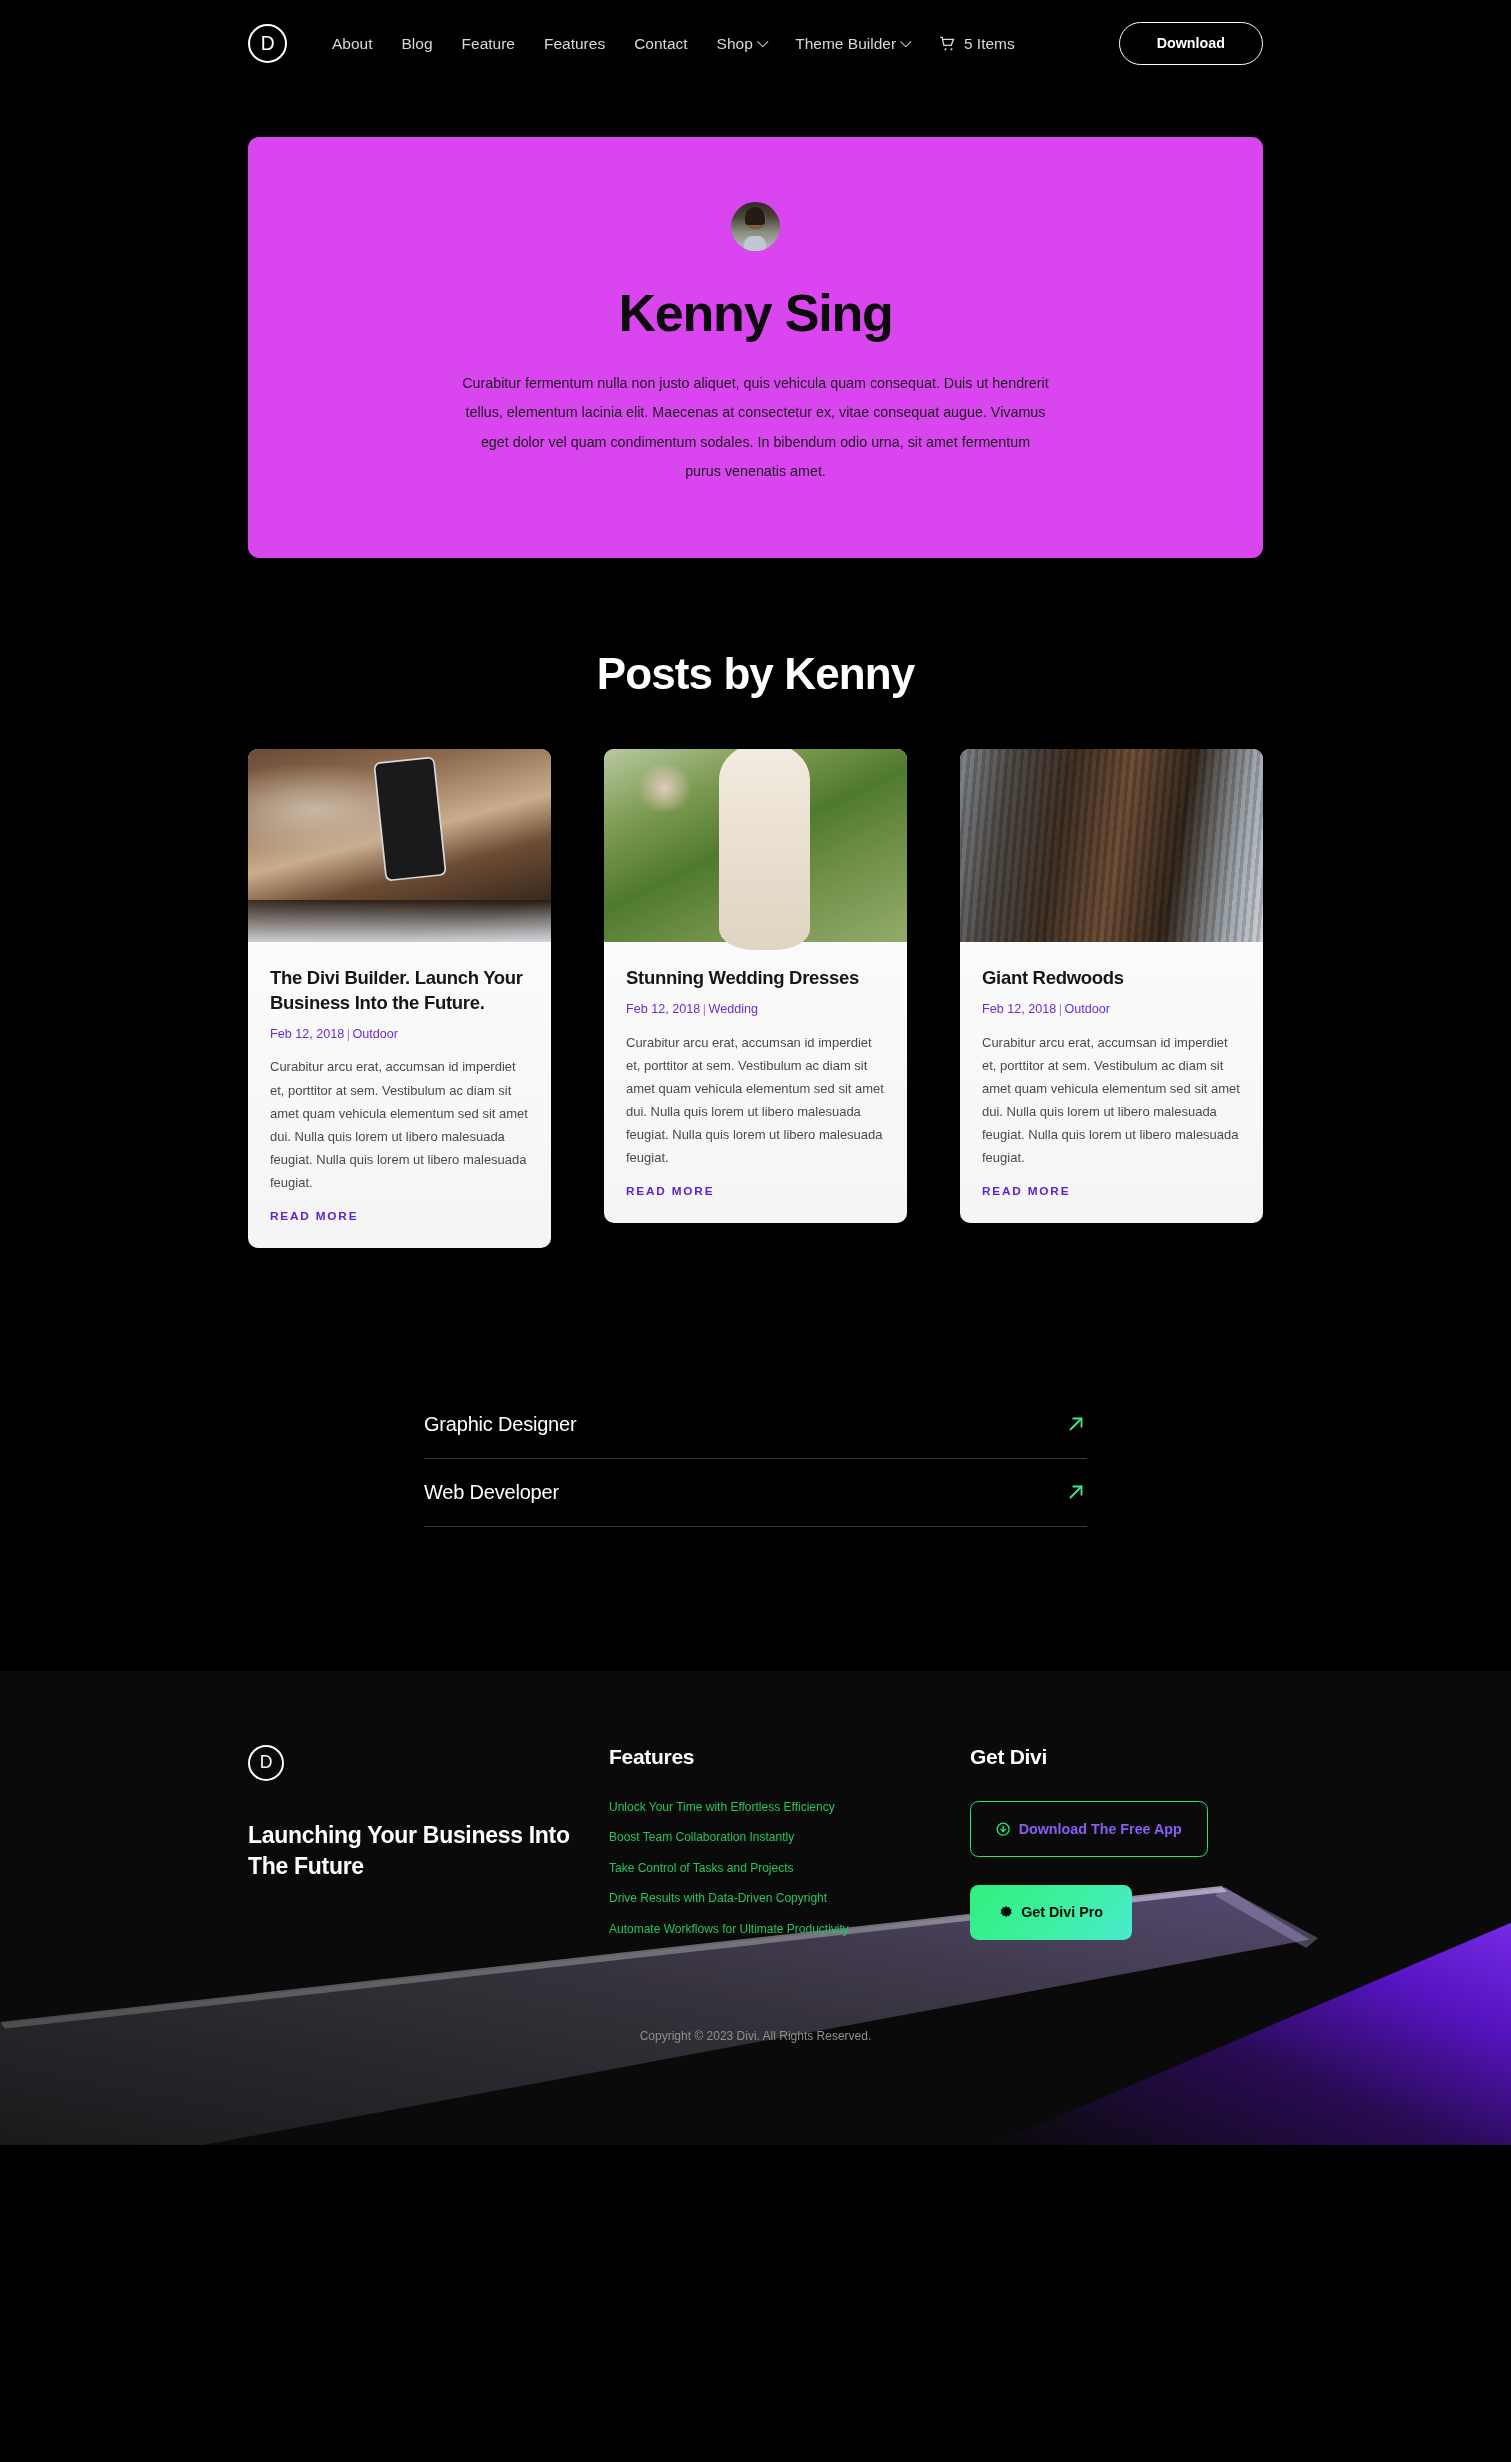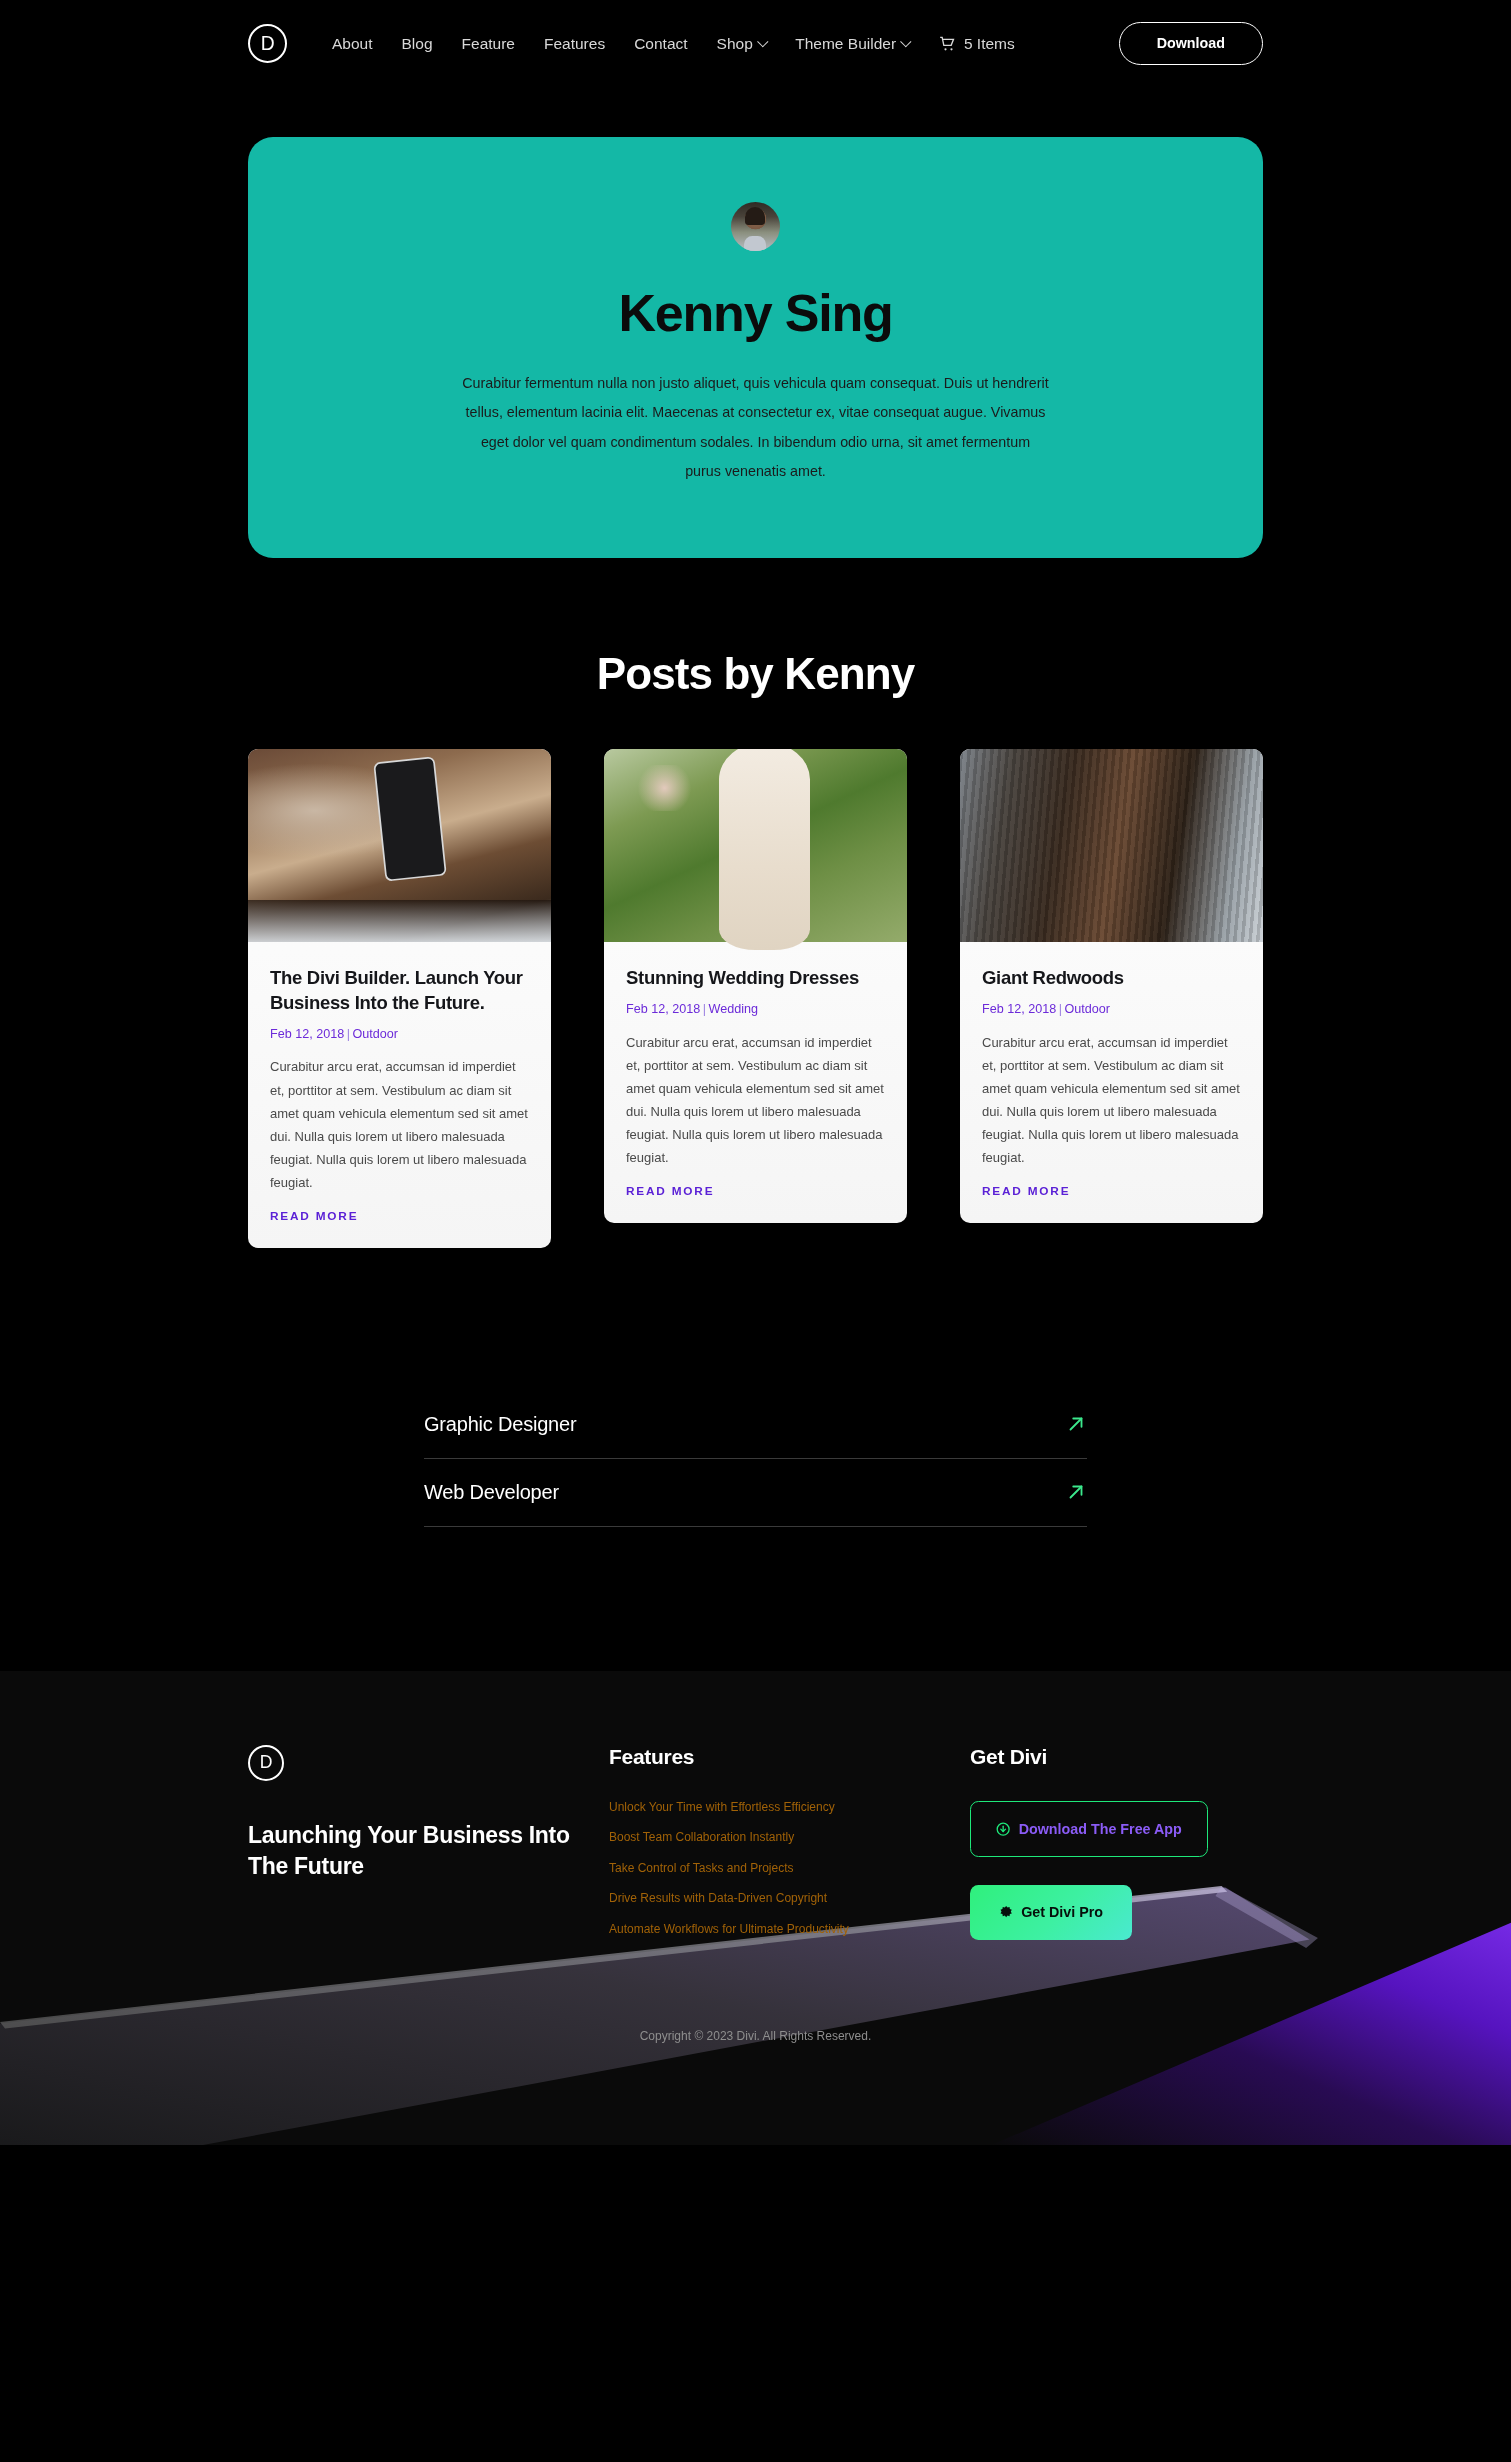--- a/index.html
+++ b/index.html
@@ -66,22 +66,22 @@
     font-weight: bold;
     padding: 13.4px 37px;
     cursor: pointer;
     white-space: nowrap;
     line-height: 1;
   }
 
   
   .hero-wrap { padding: 50px 248px 0 248px; }
   .hero-card {
-    background: #14b8a6;
-    border-radius: 25px;
+    background: #d946ef;
+    border-radius: 11px;
     padding: 65px 101px 72px 101px;
     text-align: center;
   }
   .avatar {
     width: 49px; height: 49px;
     border-radius: 50%;
     margin: 0 auto 35px auto;
     background:
       radial-gradient(circle at 50% 34%, #8d6a52 0%, #7a5842 26%, rgba(0,0,0,0) 27%),
       linear-gradient(180deg,#2f2a24 0%, #49433a 30%, #8a8f7e 62%, #b9bfc6 100%);
@@ -291,21 +291,21 @@
   .fcol-features { width: 361px; flex: 0 0 361px; }
   .fcol-get { flex: 1 1 auto; }
   .footer-heading {
     color: #ffffff;
     font-size: 21px;
     font-weight: bold;
     margin-bottom: 32px;
     letter-spacing: -0.3px;
   }
   .footer-link {
-    color: #a16207;
+    color: #22c55e;
     font-size: 12px;
     line-height: 1;
     margin-bottom: 18.5px;
     cursor: pointer;
     display: block;
   }
   .btn-free {
     display: inline-flex;
     align-items: center;
     gap: 8.4px;

